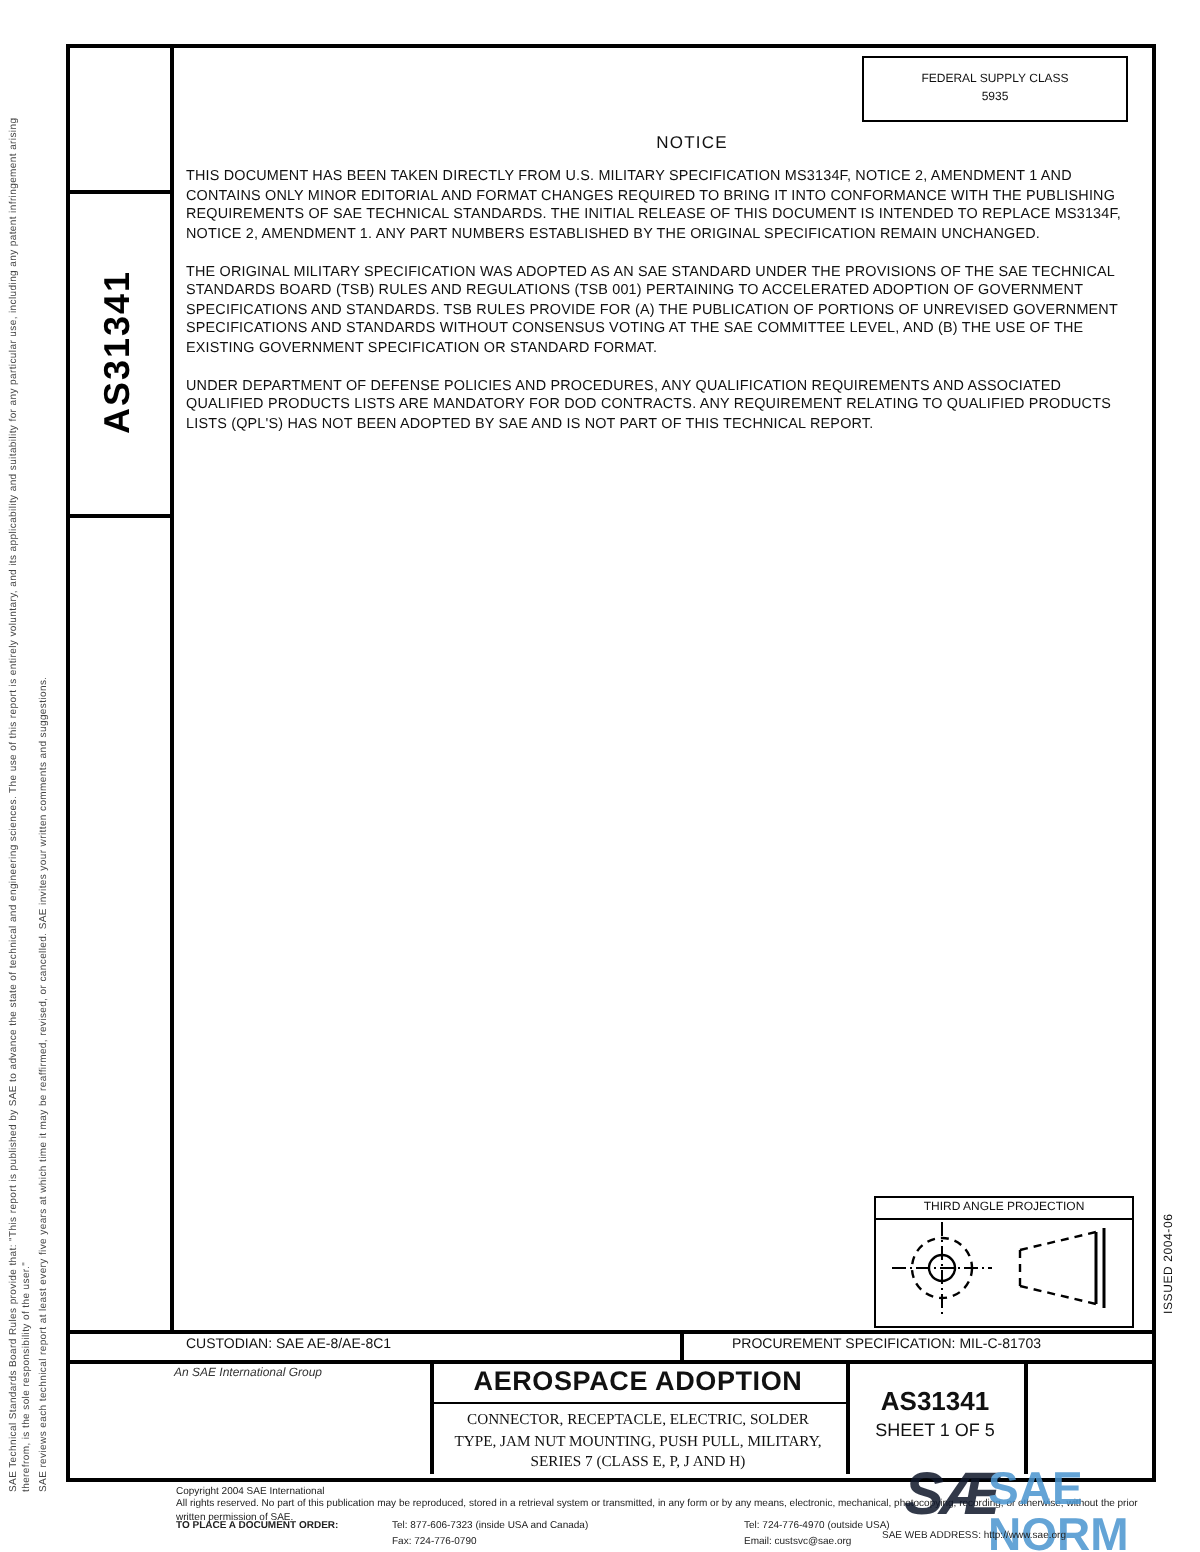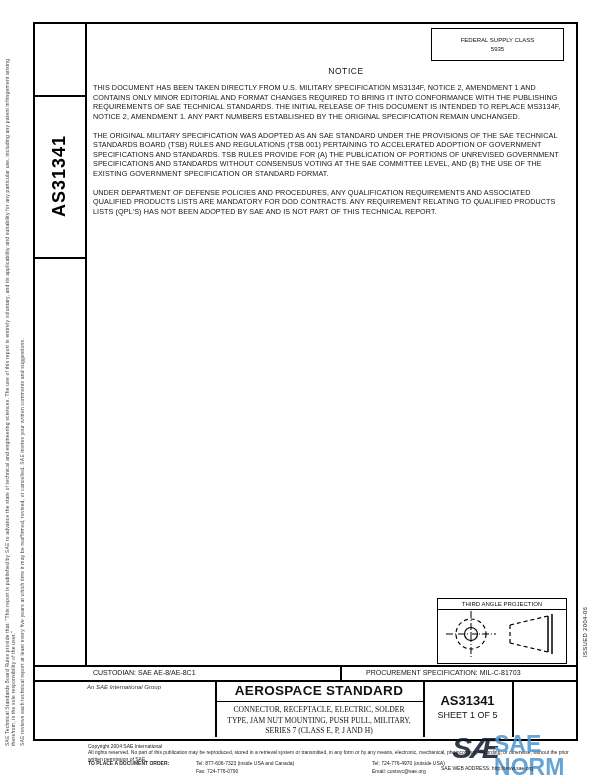--- a/index.html
+++ b/index.html
@@ -96,21 +96,21 @@
 
   <div class="abs line-h" style="left:33px;top:680px;width:543px;"></div>
   <div class="abs line-v" style="left:215px;top:680px;height:57px;"></div>
   <div class="abs line-v" style="left:423px;top:680px;height:57px;"></div>
   <div class="abs line-v" style="left:512px;top:680px;height:57px;"></div>
 
   <div class="abs" style="left:35px;top:686px;width:178px;height:50px;text-align:center;">
     <div class="tb-logo-sub">An SAE International Group</div>
   </div>
 
-  <div class="abs tb-head" style="left:217px;top:683px;width:204px;">AEROSPACE STANDARD</div>
+  <div class="abs tb-head" style="left:217px;top:683px;width:204px;">AEROSPACE ADOPTION</div>
   <div class="abs line-h" style="left:215px;top:701px;width:208px;border-top-width:1.5px;"></div>
   <div class="abs tb-title" style="left:217px;top:705px;width:204px;font-family:Liberation Serif, serif;">
     <div>CONNECTOR, RECEPTACLE, ELECTRIC, SOLDER</div>
     <div>TYPE, JAM NUT MOUNTING, PUSH PULL, MILITARY,</div>
     <div>SERIES 7 (CLASS E, P, J AND H)</div>
   </div>
 
   <div class="abs" style="left:425px;top:693px;width:85px;">
     <div class="tb-num">AS31341</div>
     <div class="tb-sheet">SHEET 1 OF 5</div>

